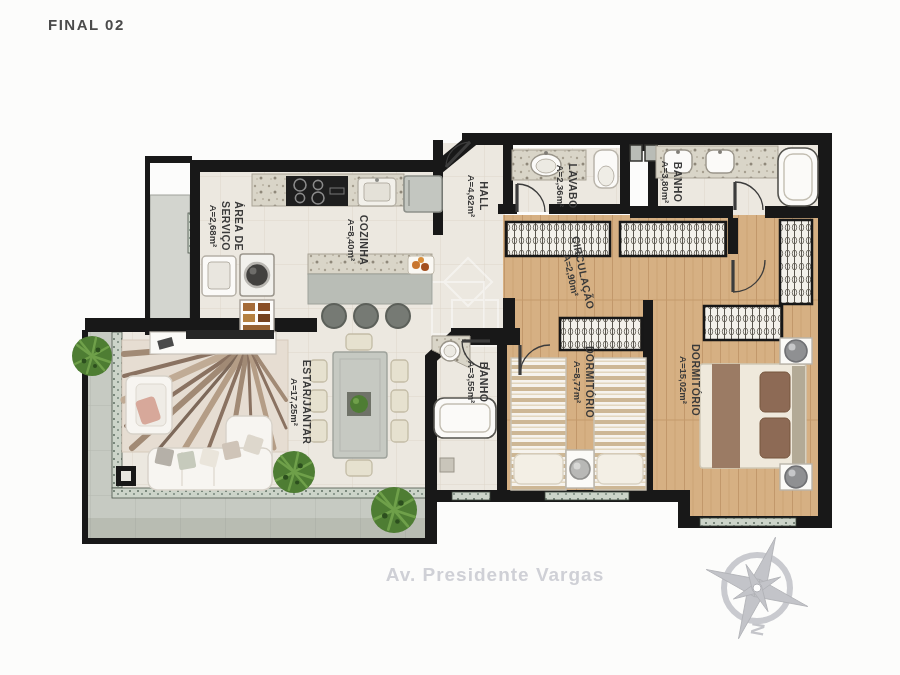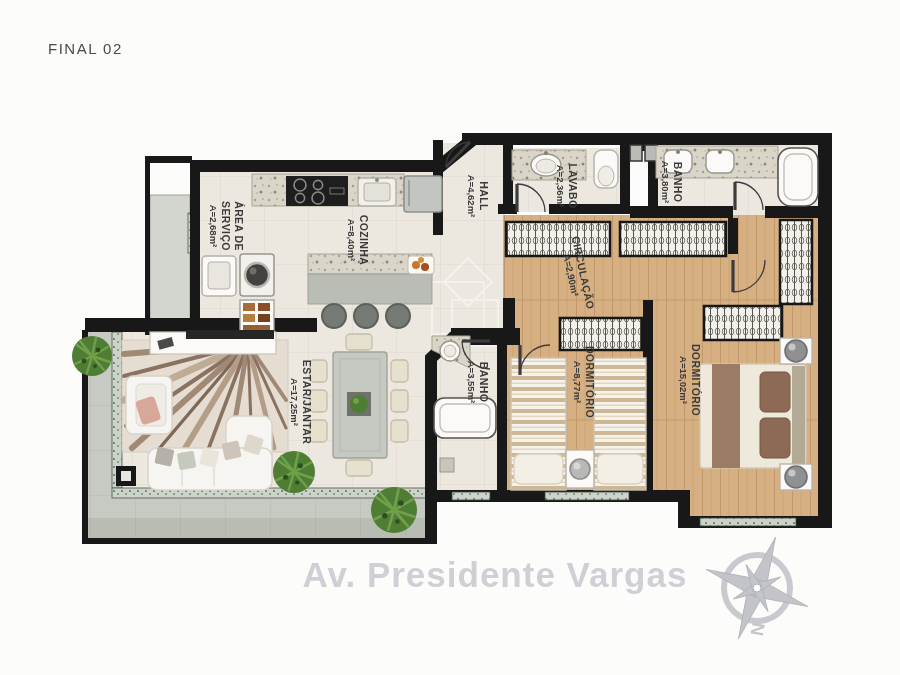--- a/index.html
+++ b/index.html
@@ -1,28 +1,28 @@
 <!DOCTYPE html>
 <html><head>
 <meta charset="utf-8">
 <style>
   html,body{margin:0;padding:0;background:#fcfcfb;}
   #stage{position:relative;width:900px;height:675px;background:#fcfcfb;overflow:hidden;
          font-family:"Liberation Sans", sans-serif;}
   #plan-svg{position:absolute;left:0;top:0;}
-  .fig-title{position:absolute;left:48px;top:40px;font-size:15px;font-weight:normal;
+  .fig-title{position:absolute;left:48px;top:16px;font-size:15px;font-weight:bold;
              color:#4b4b4b;letter-spacing:1.5px;}
   .room-label{position:absolute;transform:translate(-50%,-50%) rotate(90deg);
               text-align:center;color:#3a3a3a;font-weight:bold;white-space:nowrap;line-height:1.25;}
   .room-label .name{display:block;font-size:10.5px;letter-spacing:.4px;}
   .room-label .area{display:block;font-size:9.5px;font-weight:bold;}
   .room-label.wrap .name{white-space:normal;width:62px;margin:0 auto;}
   .room-label.tilt{transform:translate(-50%,-50%) rotate(78deg);}
   .street-label{position:absolute;left:495px;top:575px;transform:translate(-50%,-50%);
-                font-size:35px;font-weight:bold;color:#cfd0d6;letter-spacing:1px;}
+                font-size:19px;font-weight:bold;color:#cfd0d6;letter-spacing:1px;}
   .north-label{position:absolute;left:757px;top:629px;transform:translate(-50%,-50%) rotate(100deg);
                font-size:18px;font-weight:bold;color:#c4c5ca;}
 </style>
 </head>
 <body>
 
 <div id="stage">
 
 <svg id="plan-svg" width="900" height="675" viewBox="0 0 900 675">
   <defs>

